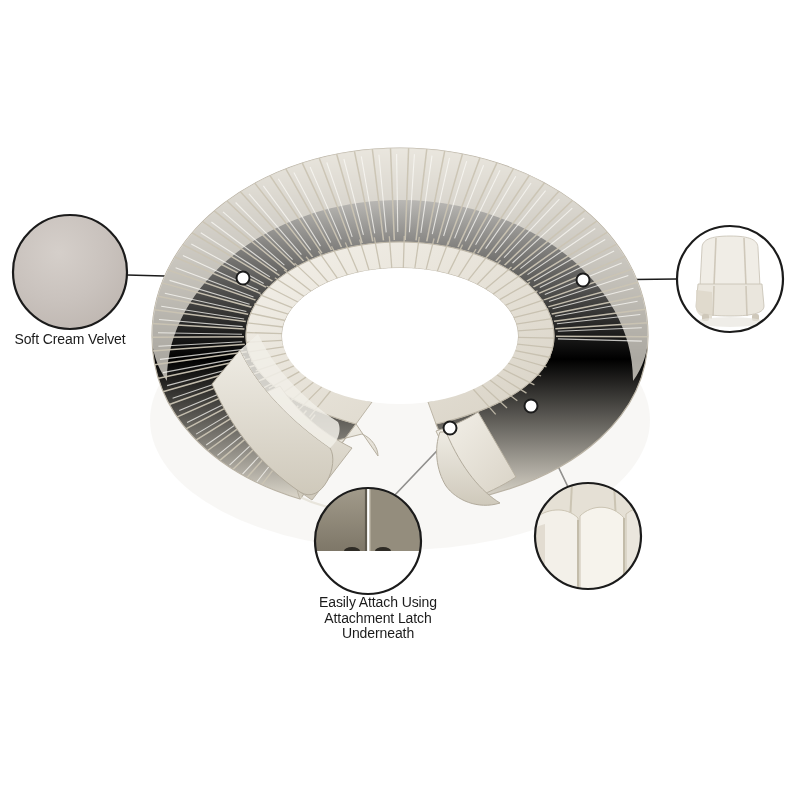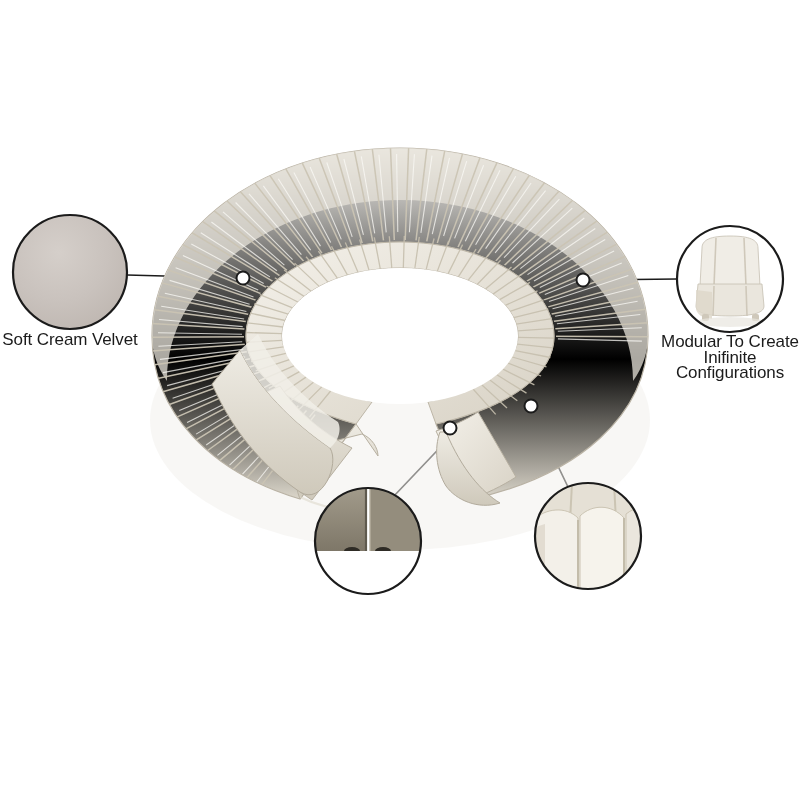--- a/index.html
+++ b/index.html
@@ -17,21 +17,21 @@
   }
   #artboard {
     position: absolute;
     inset: 0;
   }
   .callout-label {
     position: absolute;
     text-align: center;
     color: #1b1b1b;
     font-family: "Liberation Sans", sans-serif;
-    font-size: 17px;
+    font-size: 14px;
     line-height: 15.5px;
     letter-spacing: -0.1px;
     white-space: pre-line;
     user-select: none;
   }
   #label-velvet { left: 0px;   top: 332px; width: 140px; }
   #label-modular{ left: 660px; top: 334px; width: 140px; }
   #label-latch  { left: 288px; top: 595px; width: 180px; }
   #label-tufting{ left: 512px; top: 585px; width: 160px; }
 </style>
@@ -428,19 +428,19 @@
 
         <path d="M533 528 L 545 524 L 545 592 L 533 592 Z" fill="#ddd7ca" opacity="0.8"></path>
       </g>
       <circle cx="588" cy="536" r="53" fill="none" stroke="#1b1b1b" stroke-width="2.2"></circle>
     </g>
     <circle cx="531" cy="406" r="6.5" fill="#ffffff" stroke="#1b1b1b" stroke-width="2"></circle>
   </svg>
 
   <div class="callout-label" id="label-velvet">Soft Cream Velvet</div>
 
-  <div class="callout-label" id="label-modular">Modular To Create
-Inifinite
-Configurations</div>
-
+
+  <div class="callout-label" id="label-latch">Easily Attach Using
+Attachment Latch
+Underneath</div>
 
 
 </div>
 
 </body></html>

